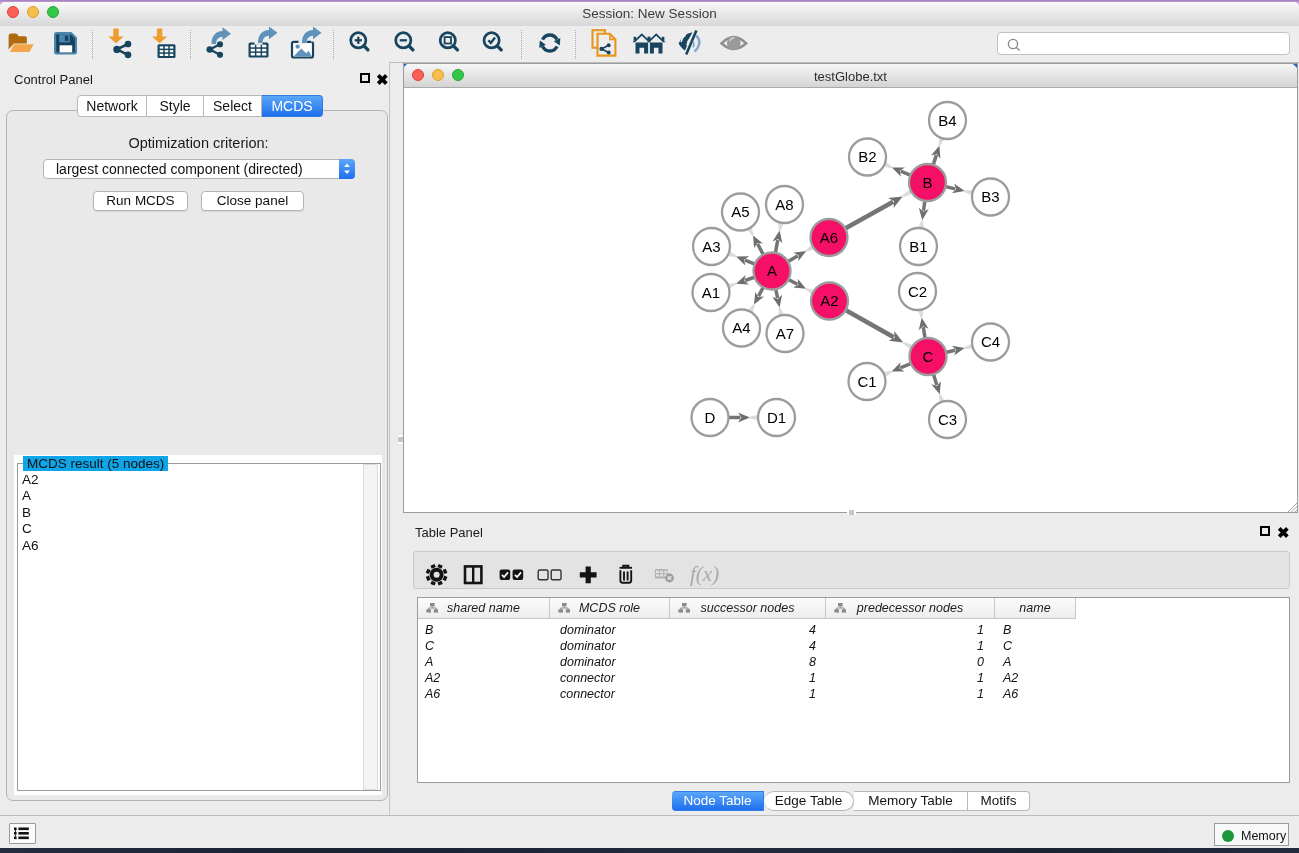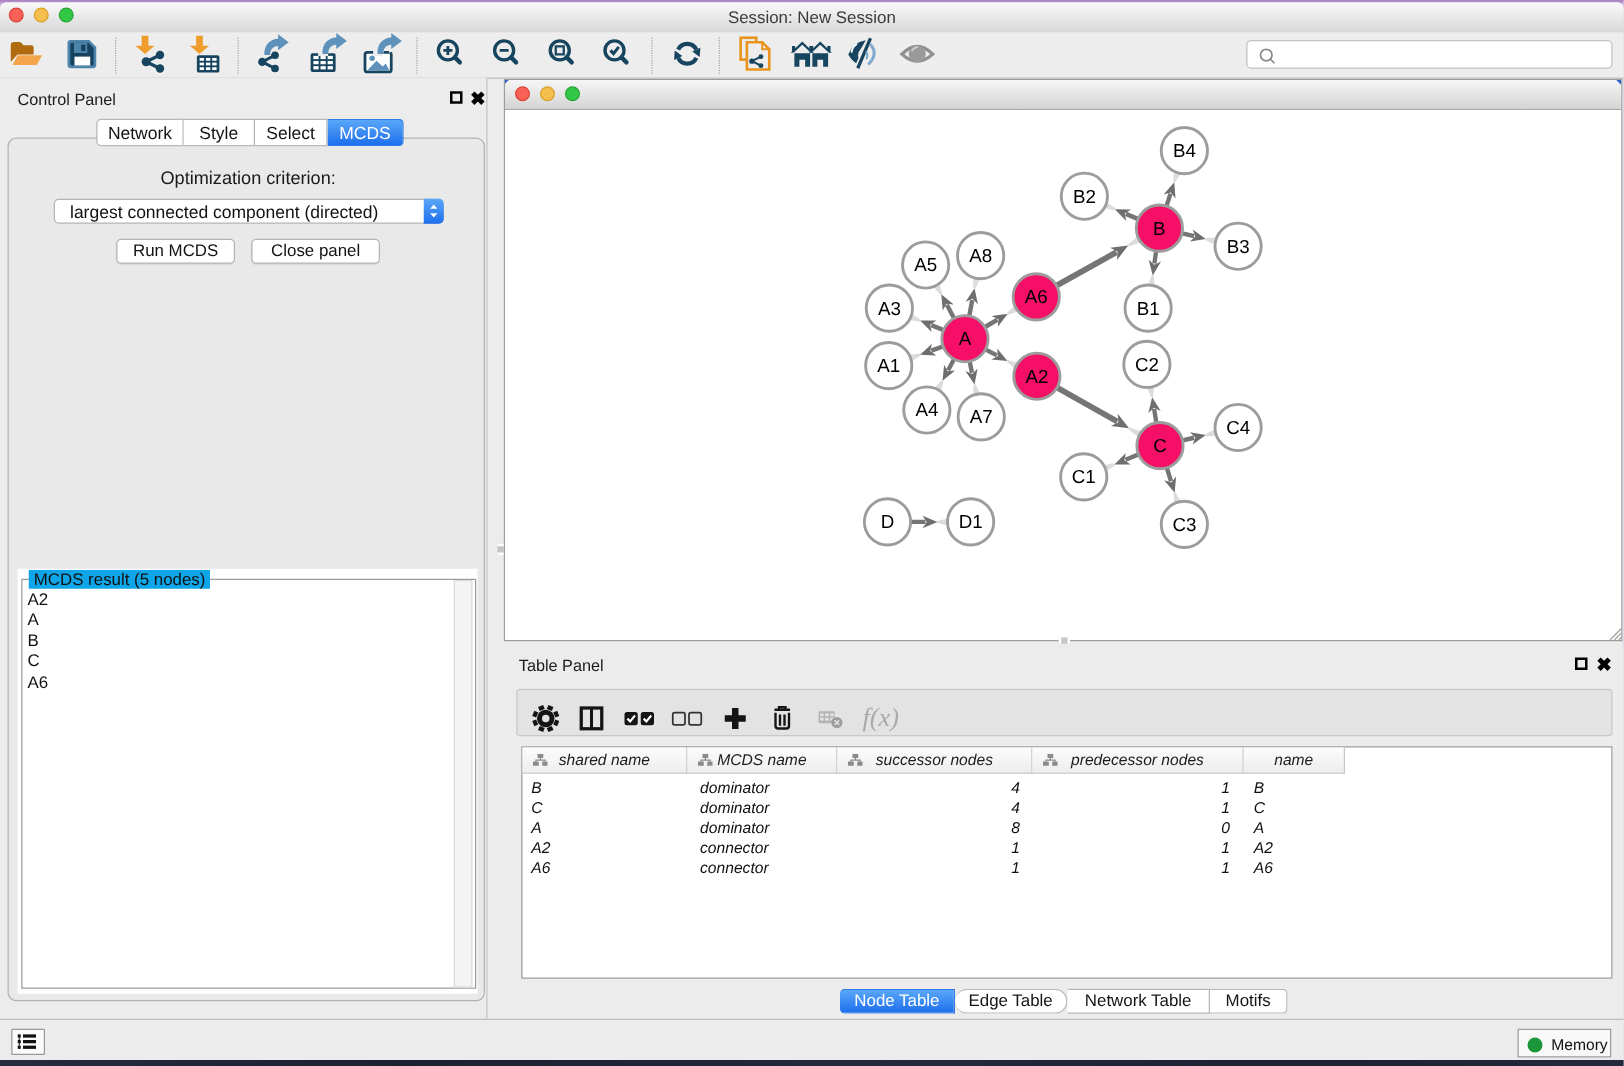--- a/index.html
+++ b/index.html
@@ -189,20 +189,21 @@
       <div style="position:absolute;left:9px;top:1px;background:#0ea5e9;padding:0 4px;font-size:13.5px;color:#111;">MCDS result (5 nodes)</div>
       <div id="mcdslist">A2<br>A<br>B<br>C<br>A6</div>
       <div id="mcdsscroll"></div>
     </div>
   </div>
   <div id="netwin">
     <div id="nettitle">
       <div class="tl" style="left:8px; top:5px; background:#f96156; border:1px solid #dd4137;"></div>
       <div class="tl" style="left:28px; top:5px; background:#f5bf4f; border:1px solid #dba026;"></div>
       <div class="tl" style="left:48px; top:5px; background:#33c748; border:1px solid #27a533;"></div>
+      <div class="title">testGlobe.txt</div>
     </div>
     <svg class="abs" style="left:0px;top:24px;" width="892" height="421" viewBox="0 0 892 421">
 <line x1="368.0" y1="183.0" x2="341.0" y2="172.1" stroke="#757575" stroke-width="3.5"></line>
 <path d="M332.1,168.4 L345.1,168.3 L340.1,171.7 L341.3,177.6 Z" fill="#6e6e6e"></path>
 <polygon points="331.7,169.3 332.4,167.6 326.1,163.2 324.1,168.0" fill="#8a8a8a" opacity="0.3"></polygon>
 <line x1="368.0" y1="183.0" x2="353.5" y2="155.8" stroke="#757575" stroke-width="3.5"></line>
 <path d="M349.0,147.4 L359.0,155.6 L353.1,155.0 L350.2,160.3 Z" fill="#6e6e6e"></path>
 <polygon points="348.2,147.8 349.8,147.0 347.7,139.5 343.2,142.0" fill="#8a8a8a" opacity="0.3"></polygon>
 <line x1="368.0" y1="183.0" x2="373.8" y2="152.0" stroke="#757575" stroke-width="3.5"></line>
 <path d="M375.6,142.5 L378.3,155.3 L374.0,151.0 L368.5,153.4 Z" fill="#6e6e6e"></path>
@@ -363,21 +364,21 @@
     <div id="ttable">
         <div class="thcell" style="left:0px; width:132px;">shared name</div>
 <svg class="abs" style="left:8px; top:5px;" width="12" height="11" viewBox="-4 0 12 11">
           <g fill="#8a8a8a">
             <rect x="0" y="0" width="4.6" height="3.4"></rect>
             <rect x="-3.6" y="6.2" width="4.6" height="3.4"></rect>
             <rect x="3.8" y="6.2" width="4.6" height="3.4"></rect>
             <path d="M2.3,3.4 V5 M-1.3,6.2 V5 H6.1 V6.2" fill="none" stroke="#8a8a8a" stroke-width="1"></path>
           </g>
         </svg>
-<div class="thcell" style="left:132px; width:120px;">MCDS name</div>
+<div class="thcell" style="left:132px; width:120px;">MCDS role</div>
 <svg class="abs" style="left:140px; top:5px;" width="12" height="11" viewBox="-4 0 12 11">
           <g fill="#8a8a8a">
             <rect x="0" y="0" width="4.6" height="3.4"></rect>
             <rect x="-3.6" y="6.2" width="4.6" height="3.4"></rect>
             <rect x="3.8" y="6.2" width="4.6" height="3.4"></rect>
             <path d="M2.3,3.4 V5 M-1.3,6.2 V5 H6.1 V6.2" fill="none" stroke="#8a8a8a" stroke-width="1"></path>
           </g>
         </svg>
 <div class="thcell" style="left:252px; width:156px;">successor nodes</div>
 <svg class="abs" style="left:260px; top:5px;" width="12" height="11" viewBox="-4 0 12 11">
@@ -419,21 +420,21 @@
 <div class="trow" style="left:460px; width:106px; text-align:right; top:72.9px;">1</div>
 <div class="trow" style="left:585px; top:72.9px;">A2</div>
 <div class="trow" style="left:7px; top:89.1px;">A6</div>
 <div class="trow" style="left:142px; top:89.1px;">connector</div>
 <div class="trow" style="left:300px; width:98px; text-align:right; top:89.1px;">1</div>
 <div class="trow" style="left:460px; width:106px; text-align:right; top:89.1px;">1</div>
 <div class="trow" style="left:585px; top:89.1px;">A6</div>
       </div>
     <div class="btab" style="left:281px; width:92px; background:linear-gradient(#5aa7f8,#1e6fee); color:#fff; border-color:#2e7ce8; border-radius:4px 0 0 4px;">Node Table</div>
     <div class="btab" style="left:373px; width:90px;border-radius:10px;">Edge Table</div>
-    <div class="btab" style="left:463px; width:114px;">Network Table</div>
+    <div class="btab" style="left:463px; width:114px;">Memory Table</div>
     <div class="btab" style="left:577px; width:62px; border-radius:0 4px 4px 0;">Motifs</div>
   </div>
   <div id="statusbar">
     <div class="abs" style="left:9px;top:7px;width:27px;height:21px;background:#fbfbfb;border:1px solid #9a9a9a;border-radius:1px;">
         <svg class="abs" style="left:4px;top:3px;" width="18" height="13" viewBox="0 0 18 13">
           <g fill="#111">
             <rect x="0" y="0.5" width="2.6" height="2.6"></rect>
             <rect x="0" y="5" width="2.6" height="2.6"></rect>
             <rect x="0" y="9.5" width="2.6" height="2.6"></rect>
             <rect x="4.4" y="0.5" width="10.4" height="2.6"></rect>

